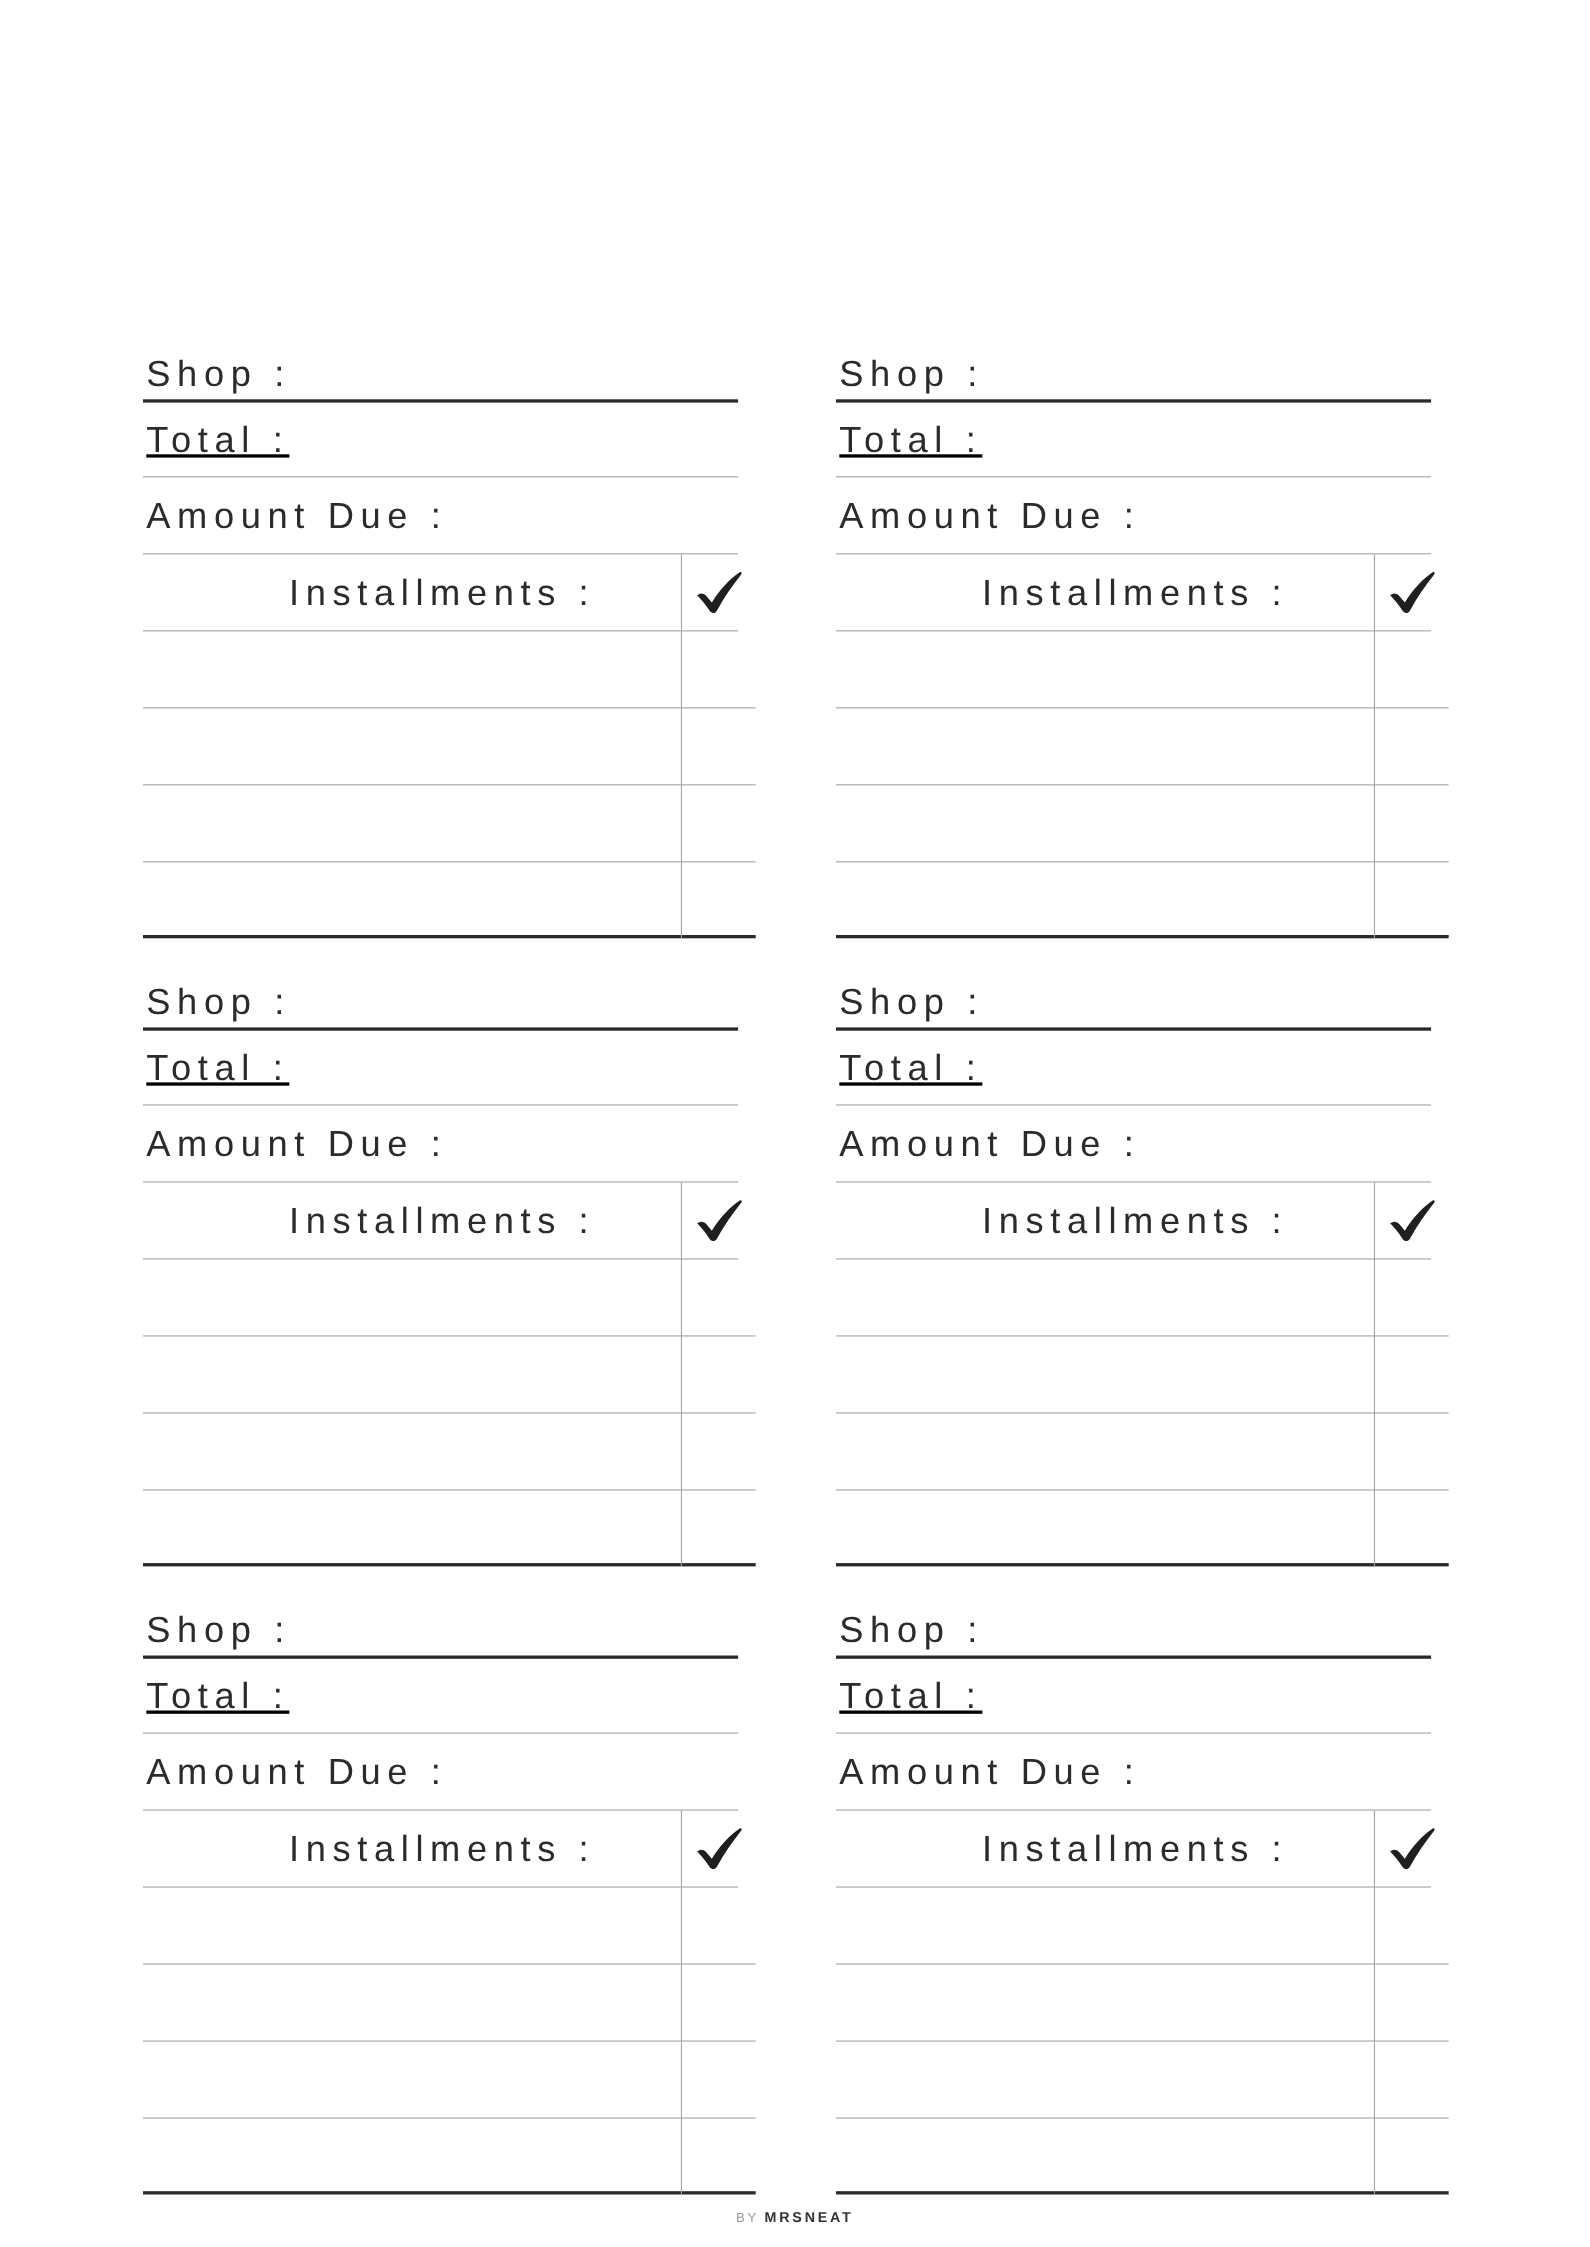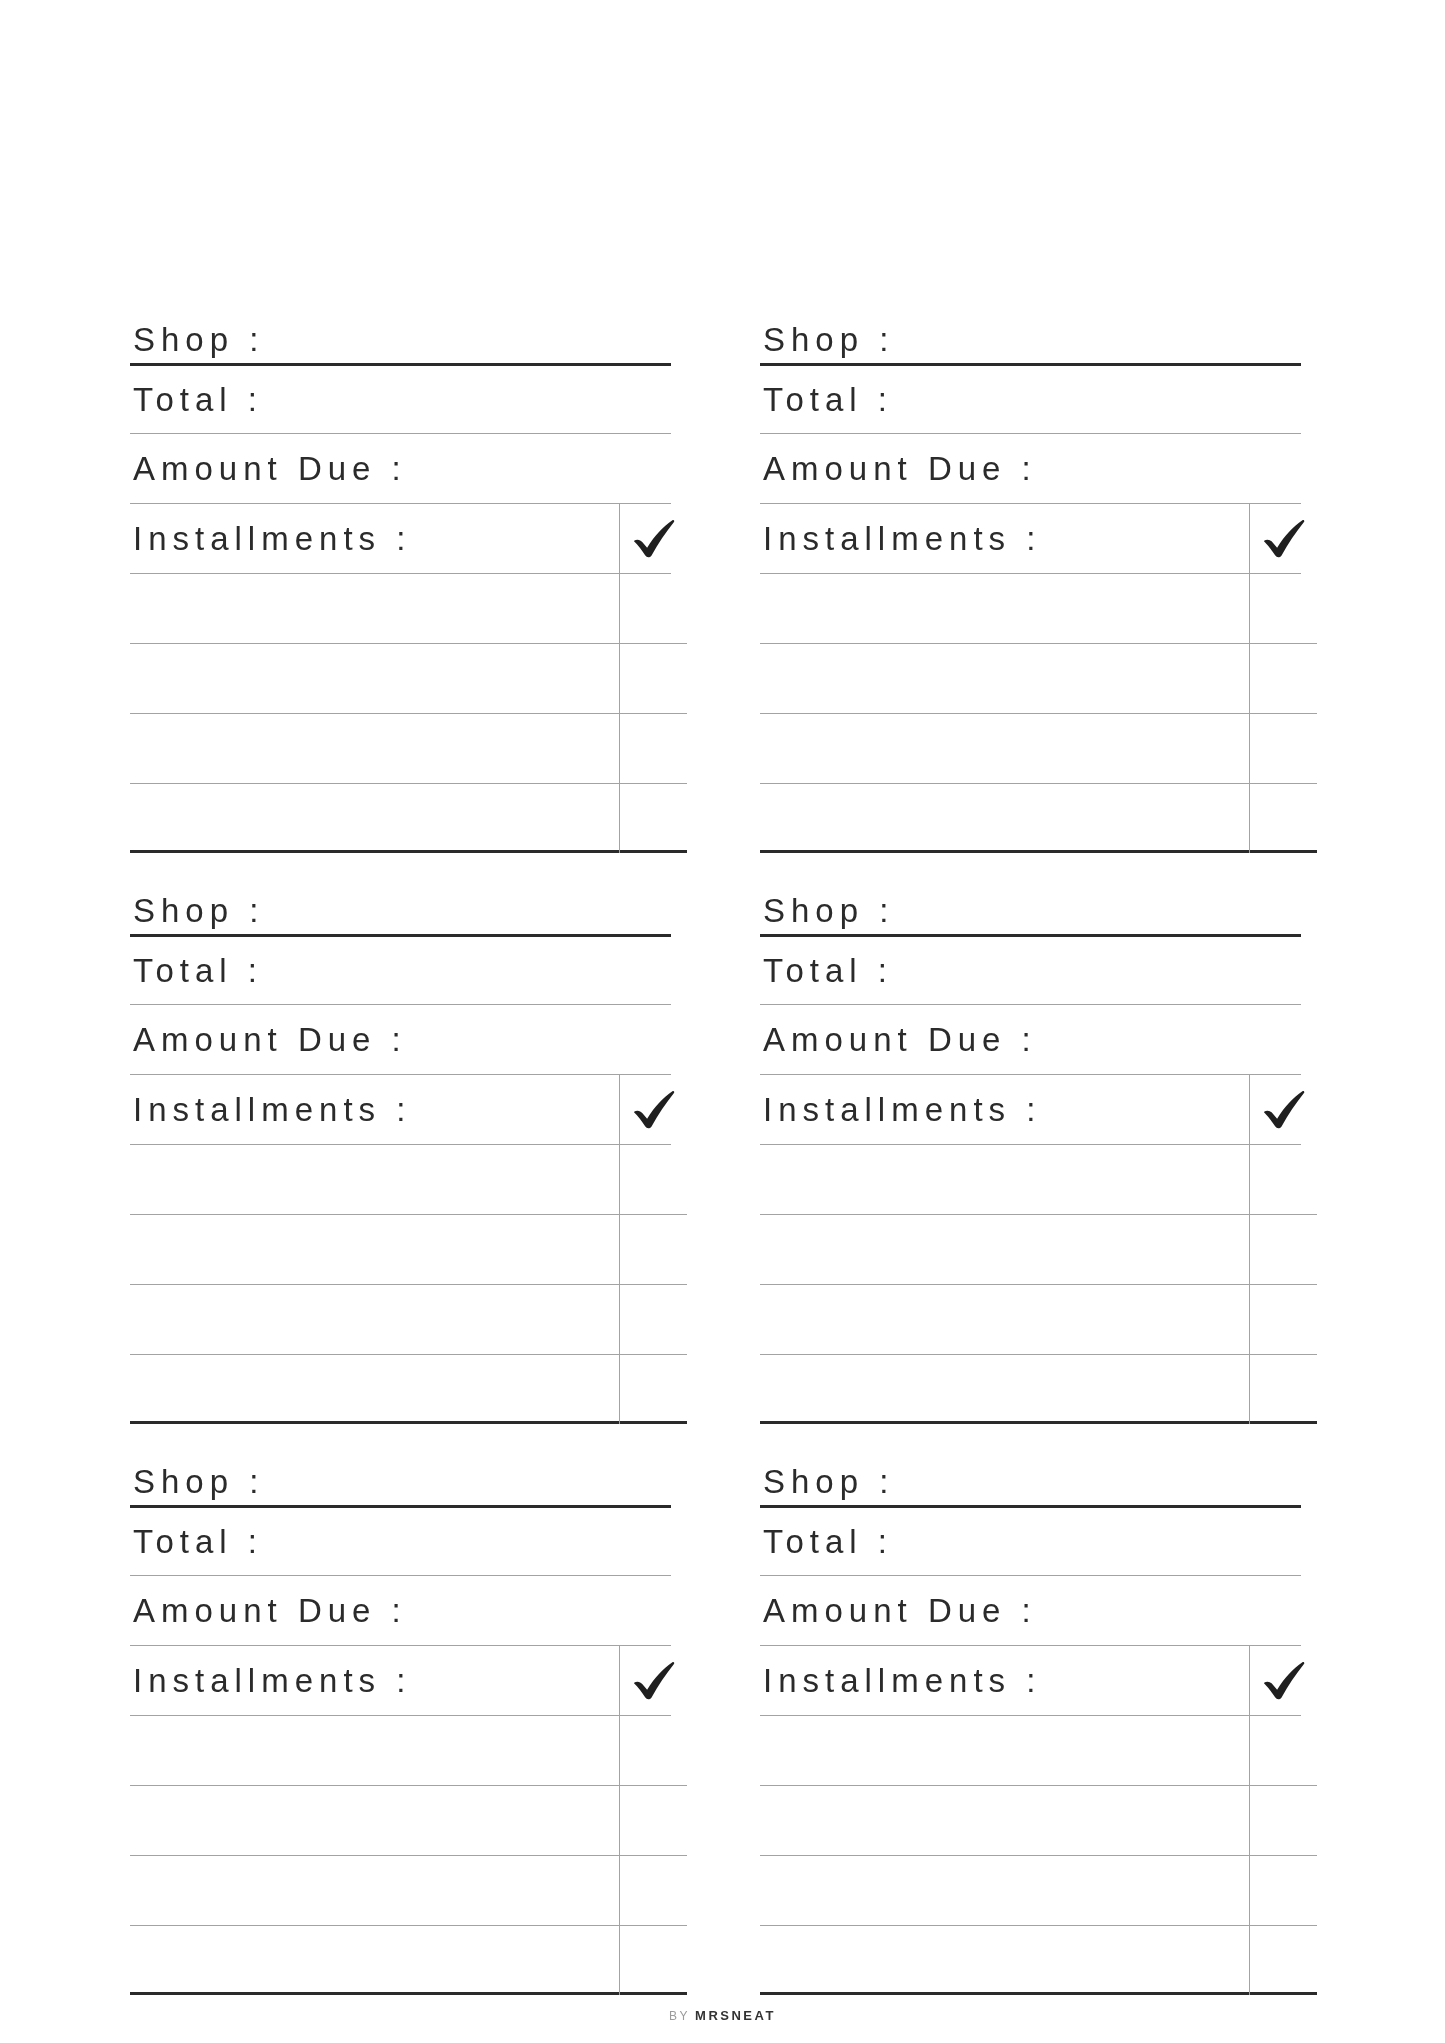--- a/index.html
+++ b/index.html
@@ -33,23 +33,23 @@
   .sections{
     position:absolute;left:130px;top:315px;
     display:grid;
     grid-template-columns:557px 557px;
     grid-template-rows:538px 538px 538px;
     column-gap:73px;row-gap:33px;
   }
   .sec{position:relative;width:557px;height:538px;}
   .row{position:absolute;left:0;right:16px;display:flex;align-items:center;}
   .r-shop  {top:0;height:48px;border-bottom:3px solid var(--line-dark);}
-  .r-total {top:51px;height:67px;border-bottom:1px solid var(--line-gray);}
+  .r-total {top:51px;height:67px;border-bottom:1px solid var(--line-gray);text-decoration:underline;}
   .r-amount{top:119px;height:69px;border-bottom:1px solid var(--line-gray);}
-  .r-inst  {top:189px;height:69px;border-bottom:1px solid var(--line-gray);}
+  .r-inst  {top:189px;height:69px;border-bottom:1px solid var(--line-gray);justify-content:center;}
   .lbl{
     font-size:33px;line-height:1;letter-spacing:6px;color:var(--ink);
     padding-left:3px;font-weight:400;
   }
   .trow{position:absolute;left:0;right:0;height:69px;border-bottom:1px solid var(--line-gray);}
   .t1{top:259px}.t2{top:329px}.t3{top:399px}
   .t4{top:469px;height:66px;border-bottom:3px solid var(--line-dark);}
   .vline{position:absolute;left:489px;top:189px;width:1px;height:349px;background:var(--line-gray);}
   .check-head{
     position:absolute;left:490px;top:189px;width:67px;height:69px;

